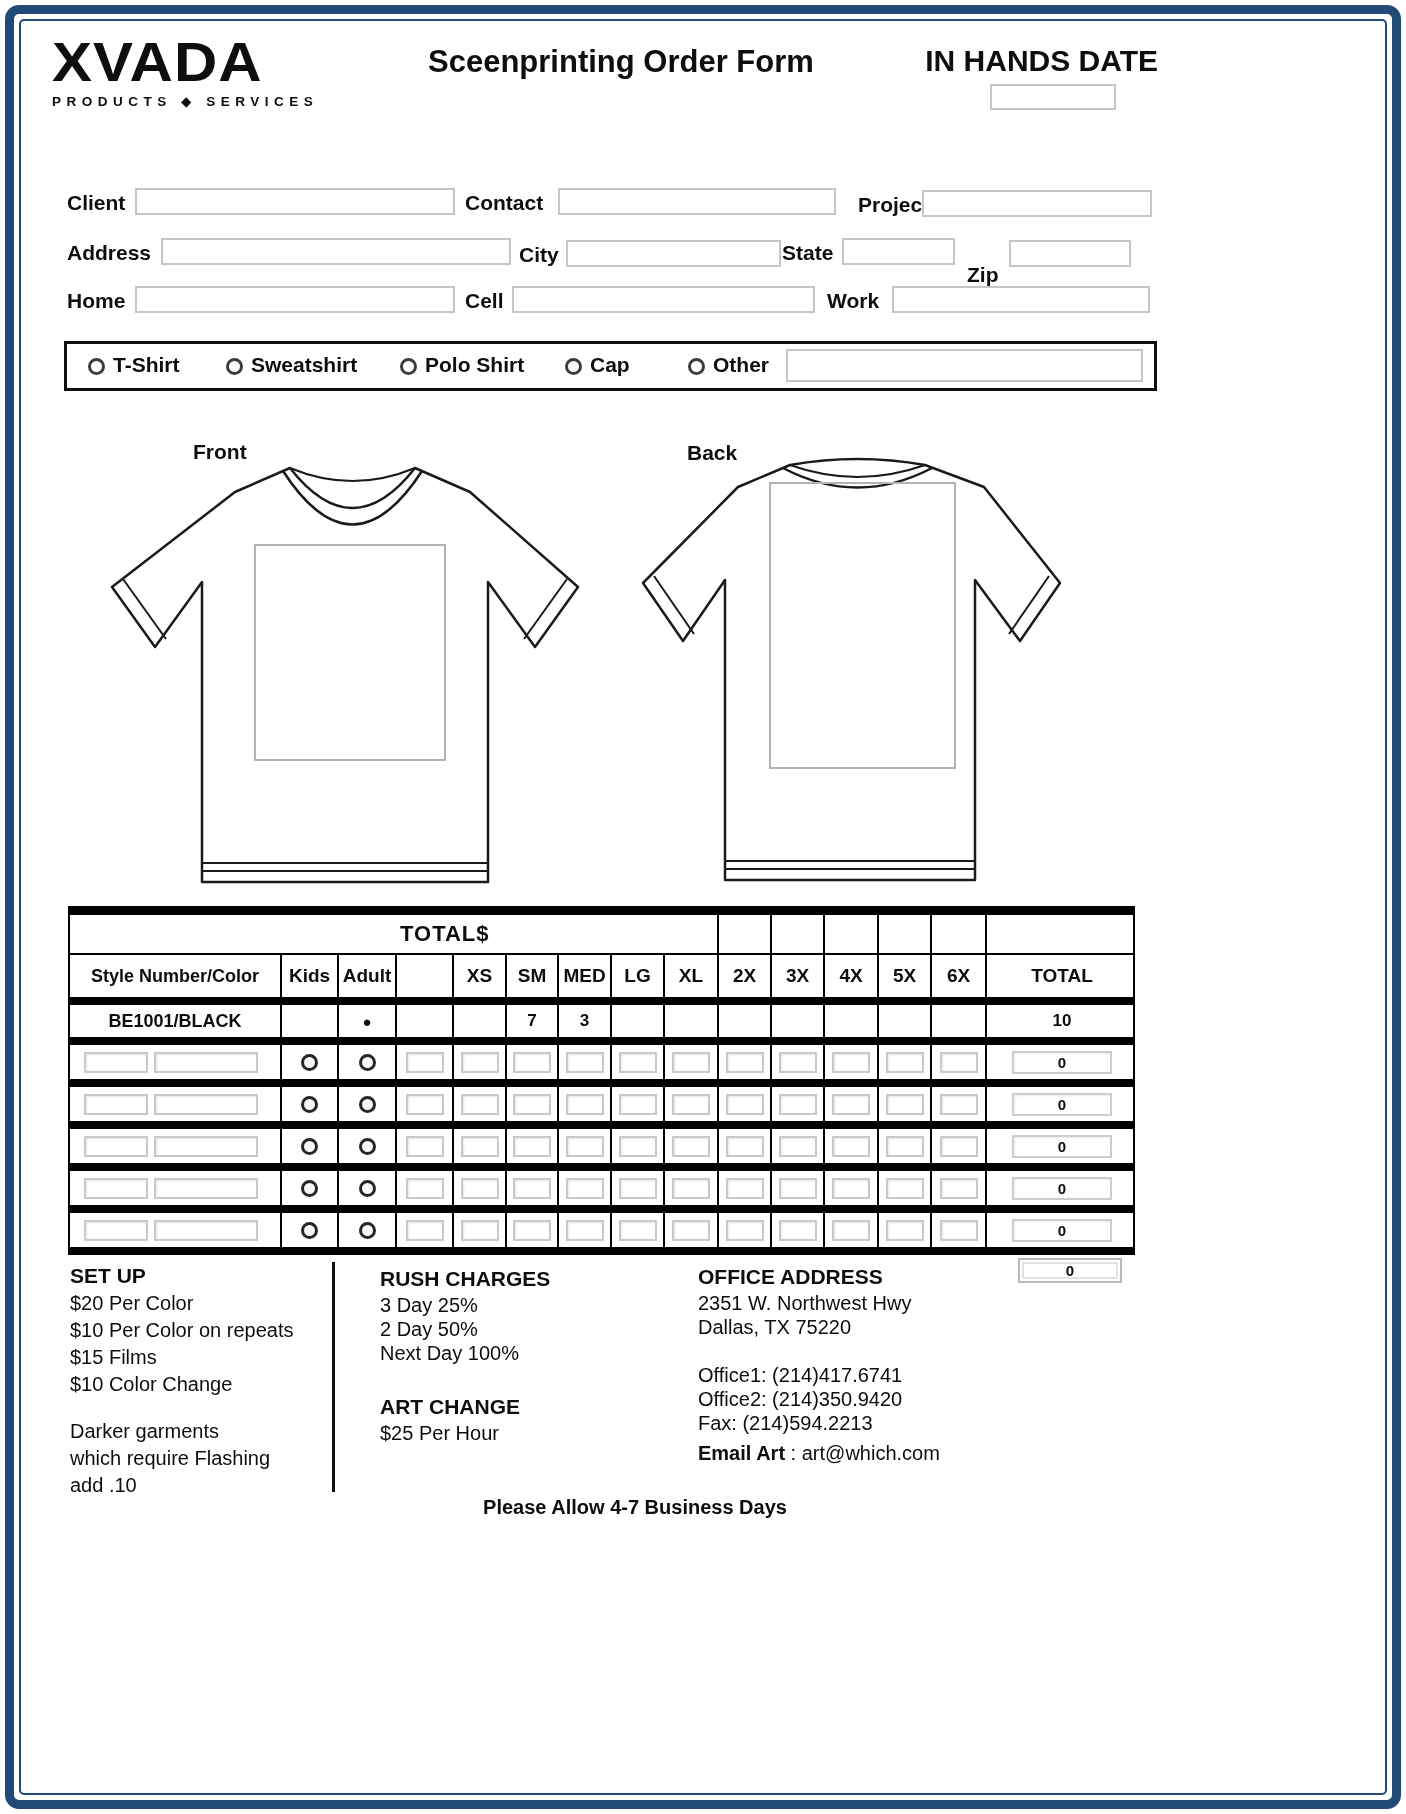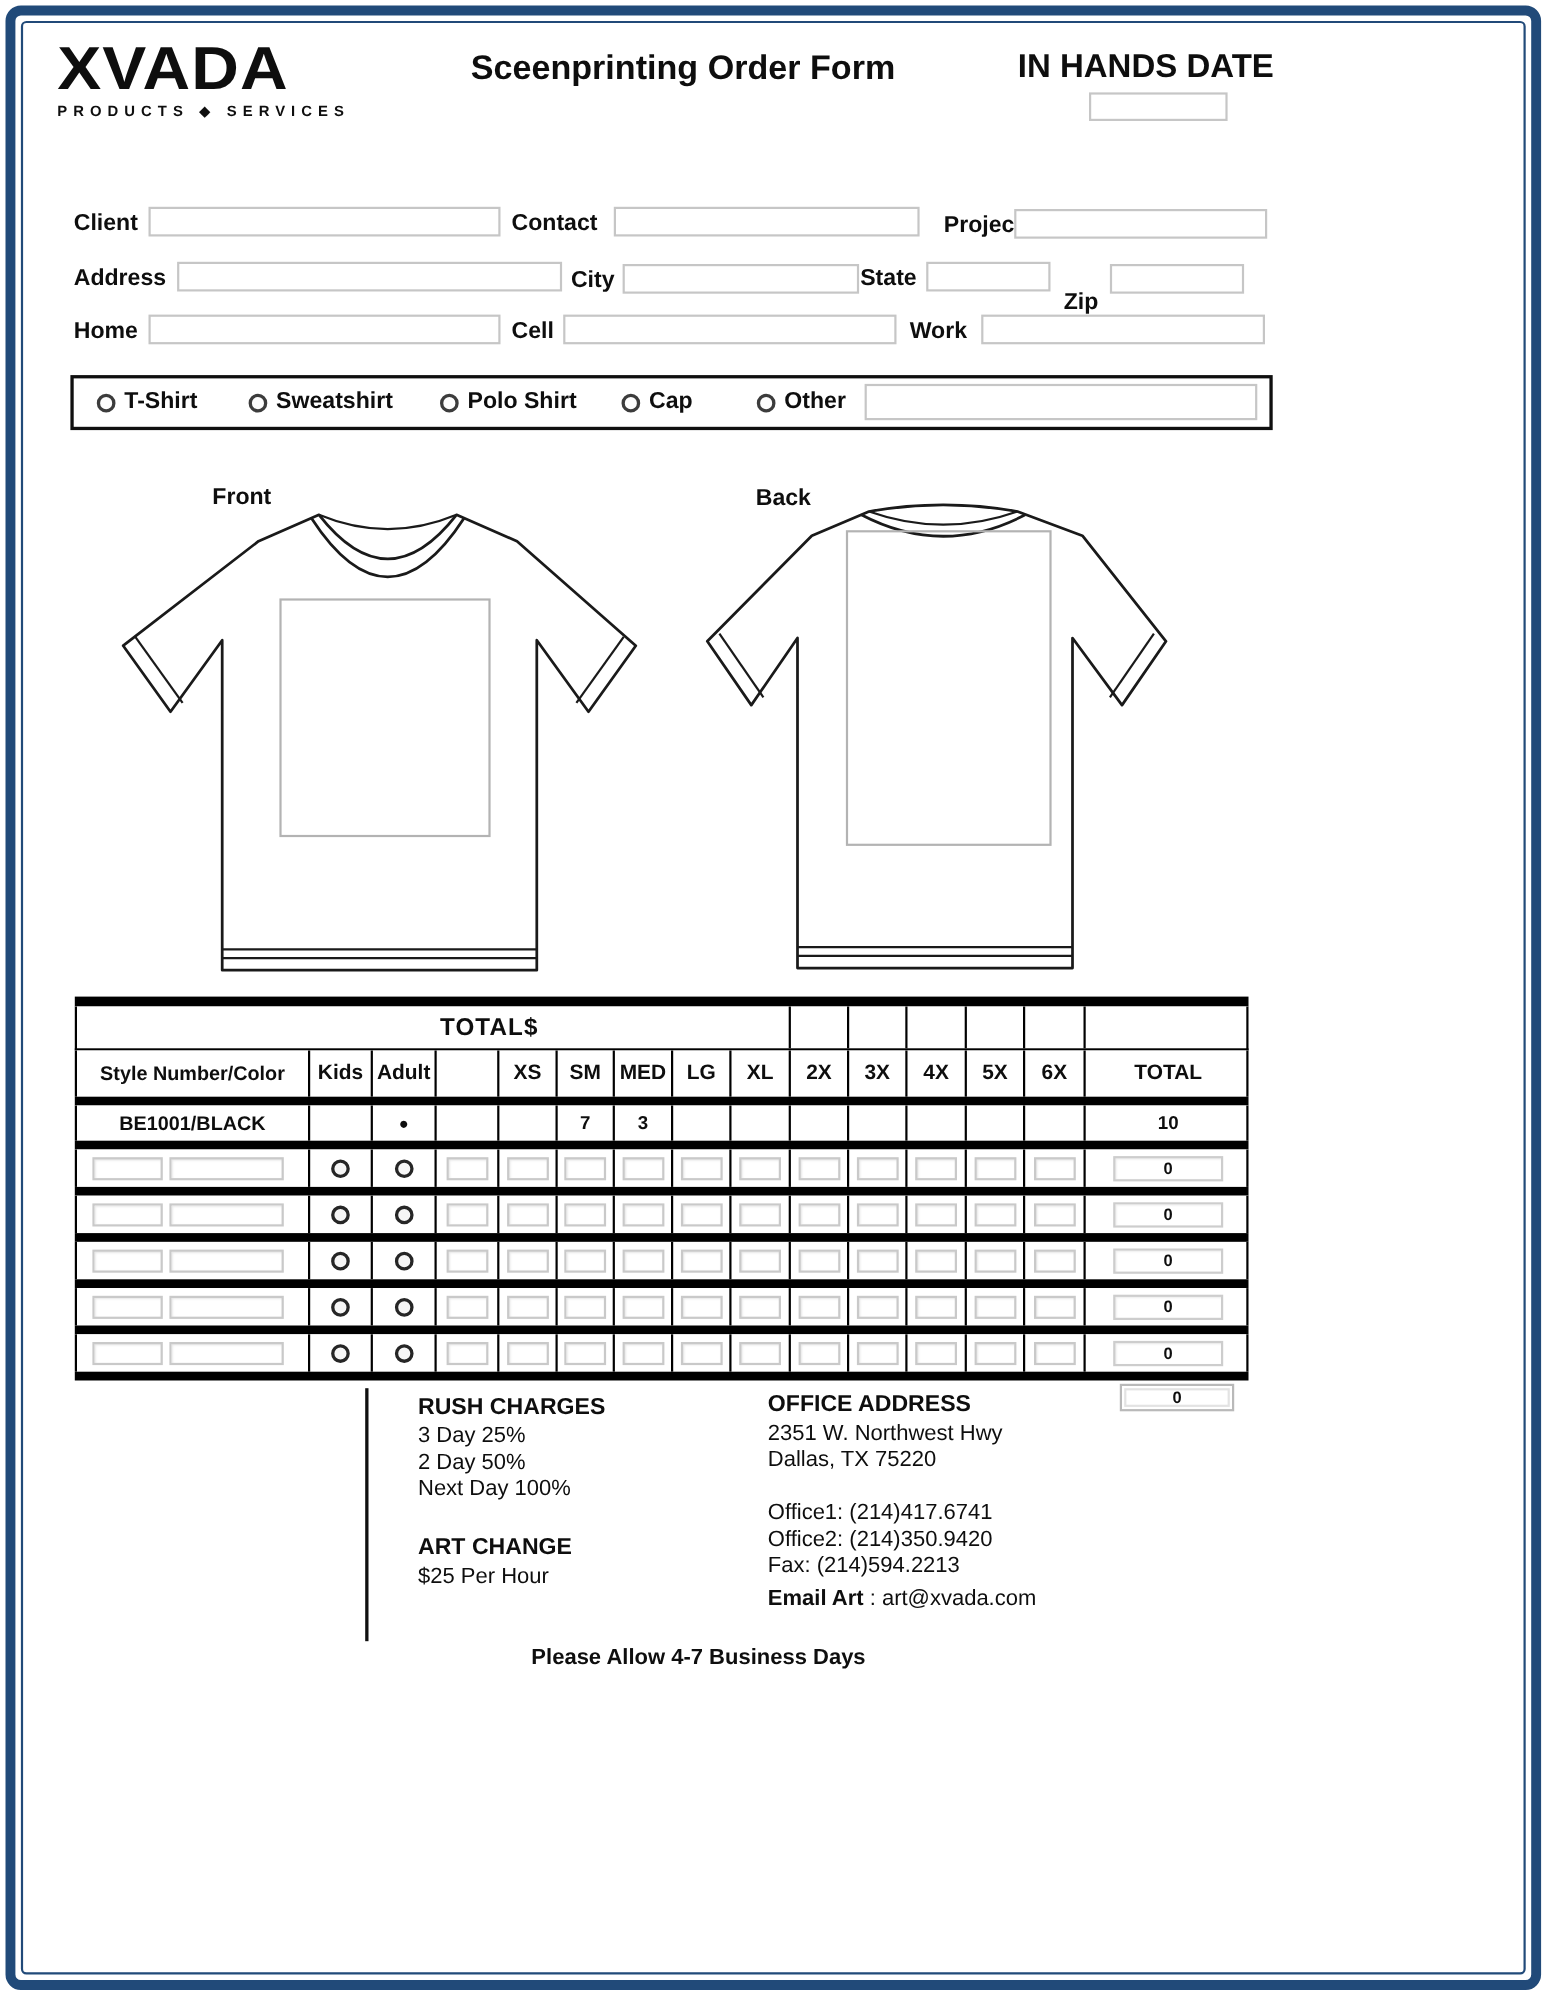--- a/index.html
+++ b/index.html
@@ -431,20 +431,31 @@
       <div class="pcell">
           <span class="total-box">0</span>
         </div>
     </div>
 
     <div class="bar"></div>
   </div>
 
   <div class="grand-box">0</div>
 
+  <div class="abs" style="left:70px; top:1262px;">
+    <div class="sec-title">SET UP</div>
+    <div class="tline">$20 Per Color</div>
+    <div class="tline">$10 Per Color on repeats</div>
+    <div class="tline">$15 Films</div>
+    <div class="tline">$10 Color Change</div>
+    <div style="height:20px"></div>
+    <div class="tline">Darker garments</div>
+    <div class="tline">which require Flashing</div>
+    <div class="tline">add .10</div>
+  </div>
 
   <div class="vdiv"></div>
 
   <div class="abs" style="left:380px; top:1265px;">
     <div class="sec-title">RUSH CHARGES</div>
     <div class="tline tline-sm">3 Day 25%</div>
     <div class="tline tline-sm">2 Day 50%</div>
     <div class="tline tline-sm">Next Day 100%</div>
     <div style="height:28px"></div>
     <div class="sec-title">ART CHANGE</div>
@@ -454,18 +465,18 @@
   <div class="abs" style="left:698px; top:1263px;">
     <div class="sec-title">OFFICE ADDRESS</div>
     <div class="tline tline-sm">2351 W. Northwest Hwy</div>
     <div class="tline tline-sm">Dallas, TX 75220</div>
     <div style="height:24px"></div>
     <div class="tline tline-sm">Office1: (214)417.6741</div>
     <div class="tline tline-sm">Office2: (214)350.9420</div>
     <div class="tline tline-sm">Fax: (214)594.2213</div>
     <div style="height:6px"></div>
     <div class="tline tline-sm">
-      <span class="b">Email Art</span><span> : art@xvada.com</span>
+      <span class="b">Email Art</span><span> : art@which.com</span>
     </div>
   </div>
 
   <div class="footer1">Please Allow 4-7 Business Days</div>
 </div>
 
 </body></html>

